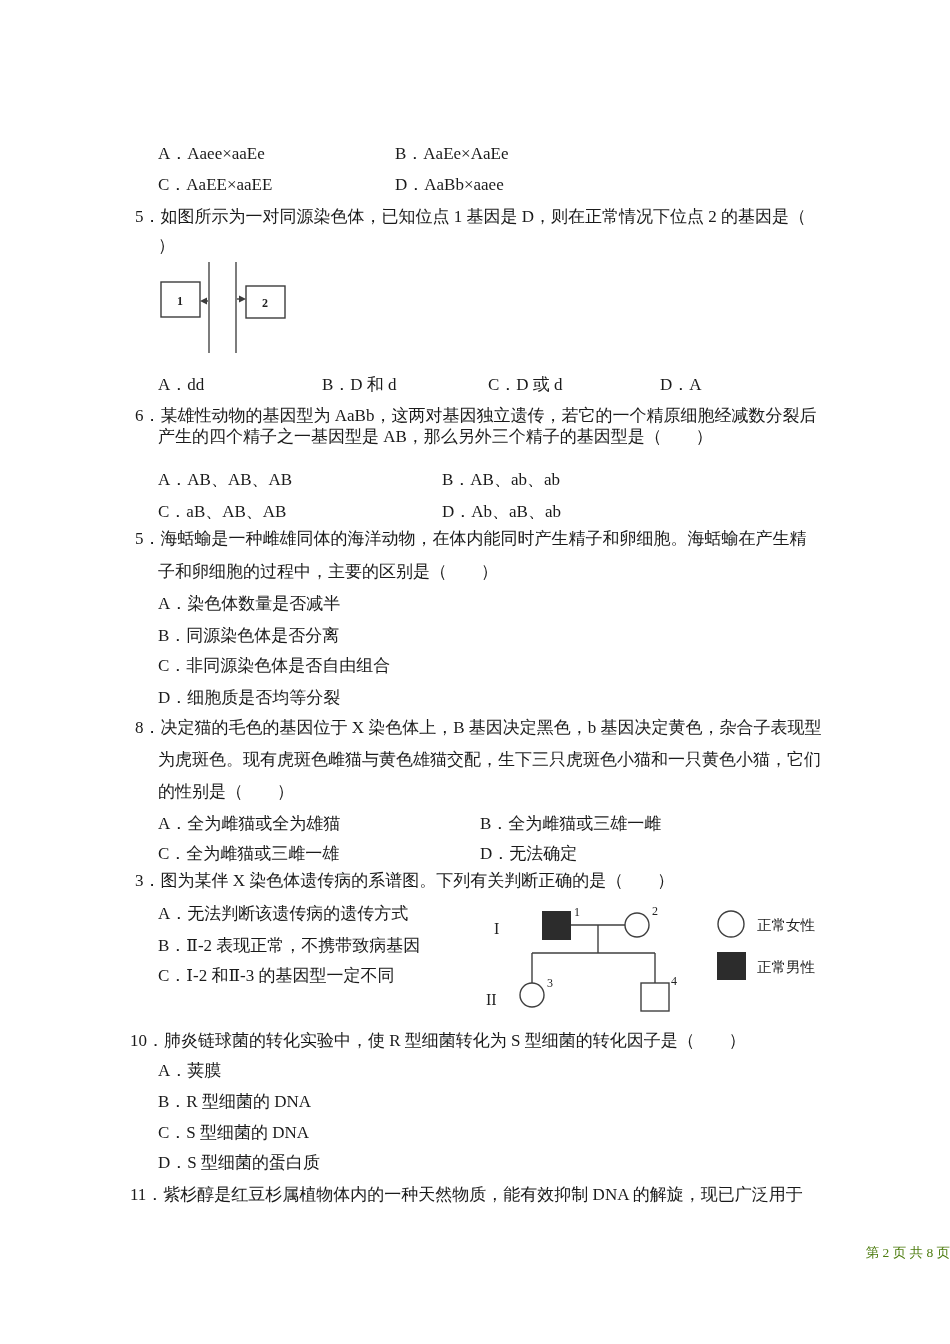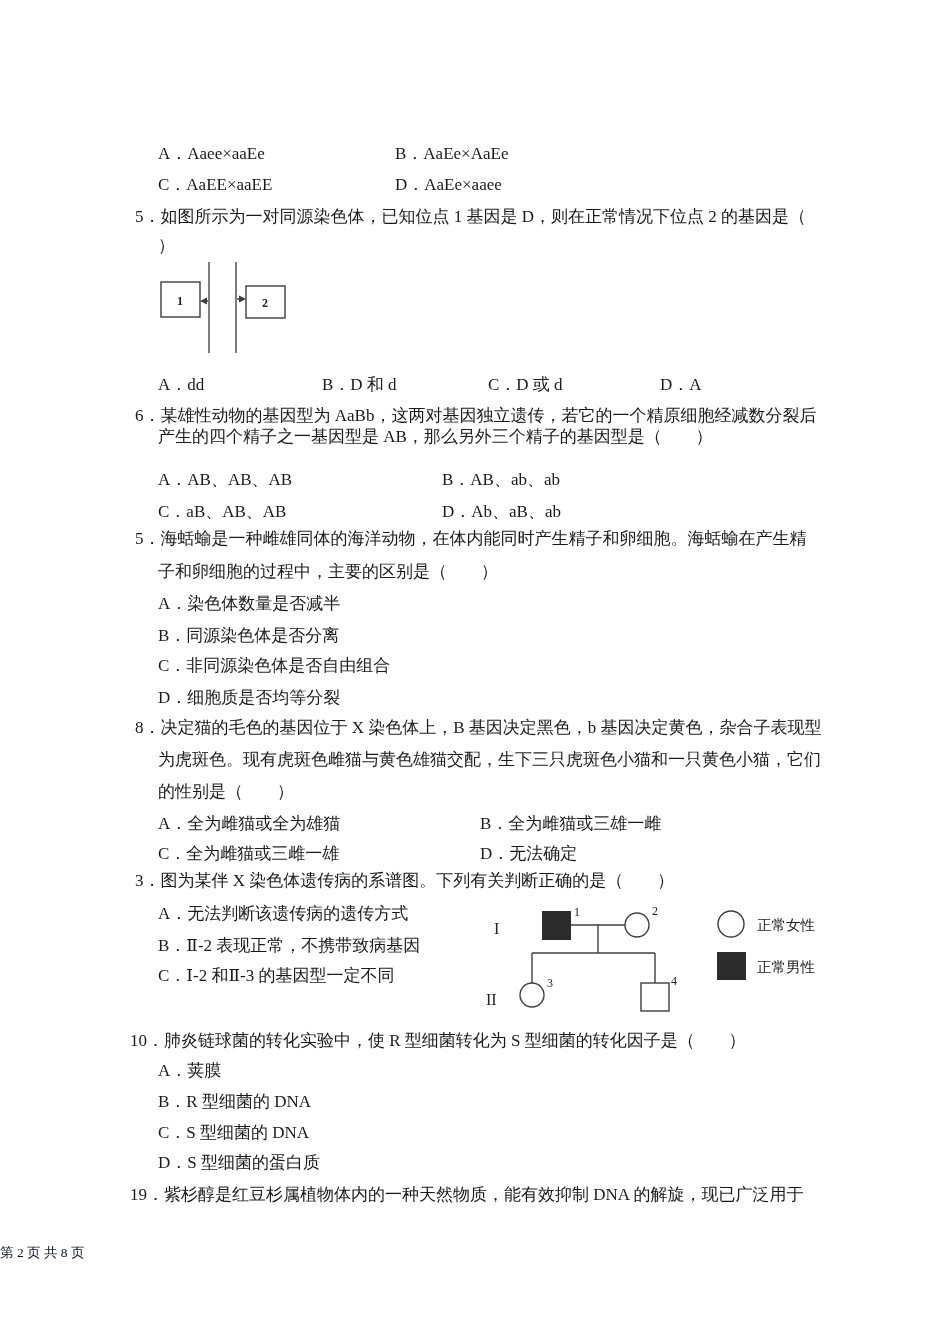--- a/index.html
+++ b/index.html
@@ -4,35 +4,35 @@
 <style>
   html,body { margin:0; padding:0; background:#e8e8e8; }
   .page {
     position:relative; width:950px; height:1344px; margin:0 auto;
     background:#ffffff; overflow:hidden;
     font-family:"Liberation Serif","DejaVu Serif",serif;
     color:#1a1a1a;
   }
   .ln { position:absolute; font-size:17px; line-height:1.25; white-space:pre; }
   .footer {
-    position:absolute; left:0; width:100%; text-align:left;
-    font-size:13.5px; color:#0f172a; white-space:pre;
+    position:absolute; left:0; width:100%; text-align:right;
+    font-size:13.5px; color:#4d7c0f; white-space:pre;
   }
   svg { position:absolute; overflow:visible; }
   svg text { font-family:"Liberation Serif","DejaVu Serif",serif; fill:#222; }
 </style>
 </head>
 <body>
 
 <div class="page">
 
   <div class="ln" style="left:158px;top:143px">A．Aaee×aaEe</div>
   <div class="ln" style="left:395px;top:143px">B．AaEe×AaEe</div>
   <div class="ln" style="left:158px;top:174px">C．AaEE×aaEE</div>
-  <div class="ln" style="left:395px;top:174px">D．AaEe×aaee</div>
+  <div class="ln" style="left:395px;top:174px">D．AaBb×aaee</div>
 
   <div class="ln" style="left:135px;top:206px">5．如图所示为一对同源染色体，已知位点 1 基因是 D，则在正常情况下位点 2 的基因是（</div>
   <div class="ln" style="left:158px;top:235px">）</div>
 
   <svg style="left:150px;top:258px" width="145" height="100" viewBox="0 0 145 100">
     <line x1="59" y1="4" x2="59" y2="95" stroke="#5c5c5c" stroke-width="1.6"></line>
     <line x1="86" y1="4" x2="86" y2="95" stroke="#5c5c5c" stroke-width="1.6"></line>
     <rect x="11" y="24" width="39" height="35" fill="none" stroke="#3c3c3c" stroke-width="1.4"></rect>
     <rect x="96" y="28" width="39" height="32" fill="none" stroke="#3c3c3c" stroke-width="1.4"></rect>
     <line x1="58" y1="43" x2="53" y2="43" stroke="#3c3c3c" stroke-width="1.4"></line>
@@ -101,17 +101,17 @@
     <rect x="237" y="57" width="29" height="28" fill="#2c2c2c"></rect>
     <text x="277" y="77" font-size="14.5">正常男性</text>
   </svg>
 
   <div class="ln" style="left:130px;top:1030px">10．肺炎链球菌的转化实验中，使 R 型细菌转化为 S 型细菌的转化因子是（　　）</div>
   <div class="ln" style="left:158px;top:1060px">A．荚膜</div>
   <div class="ln" style="left:158px;top:1091px">B．R 型细菌的 DNA</div>
   <div class="ln" style="left:158px;top:1122px">C．S 型细菌的 DNA</div>
   <div class="ln" style="left:158px;top:1152px">D．S 型细菌的蛋白质</div>
 
-  <div class="ln" style="left:130px;top:1184px">19．紫杉醇是红豆杉属植物体内的一种天然物质，能有效抑制 DNA 的解旋，现已广泛用于</div>
+  <div class="ln" style="left:130px;top:1184px">11．紫杉醇是红豆杉属植物体内的一种天然物质，能有效抑制 DNA 的解旋，现已广泛用于</div>
 
   <div class="footer" style="top:1244px">第 2 页 共 8 页</div>
 
 </div>
 
 </body></html>

